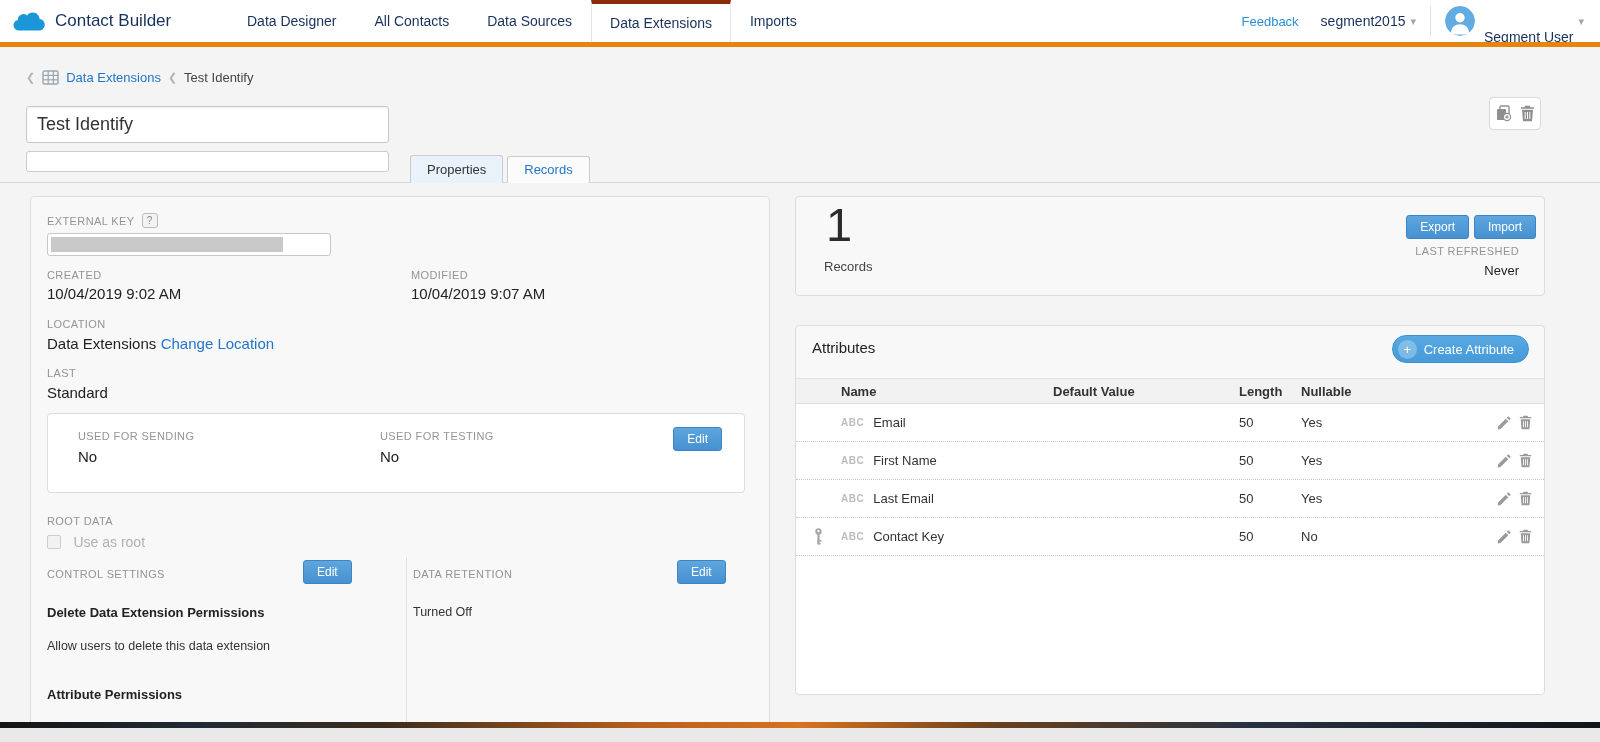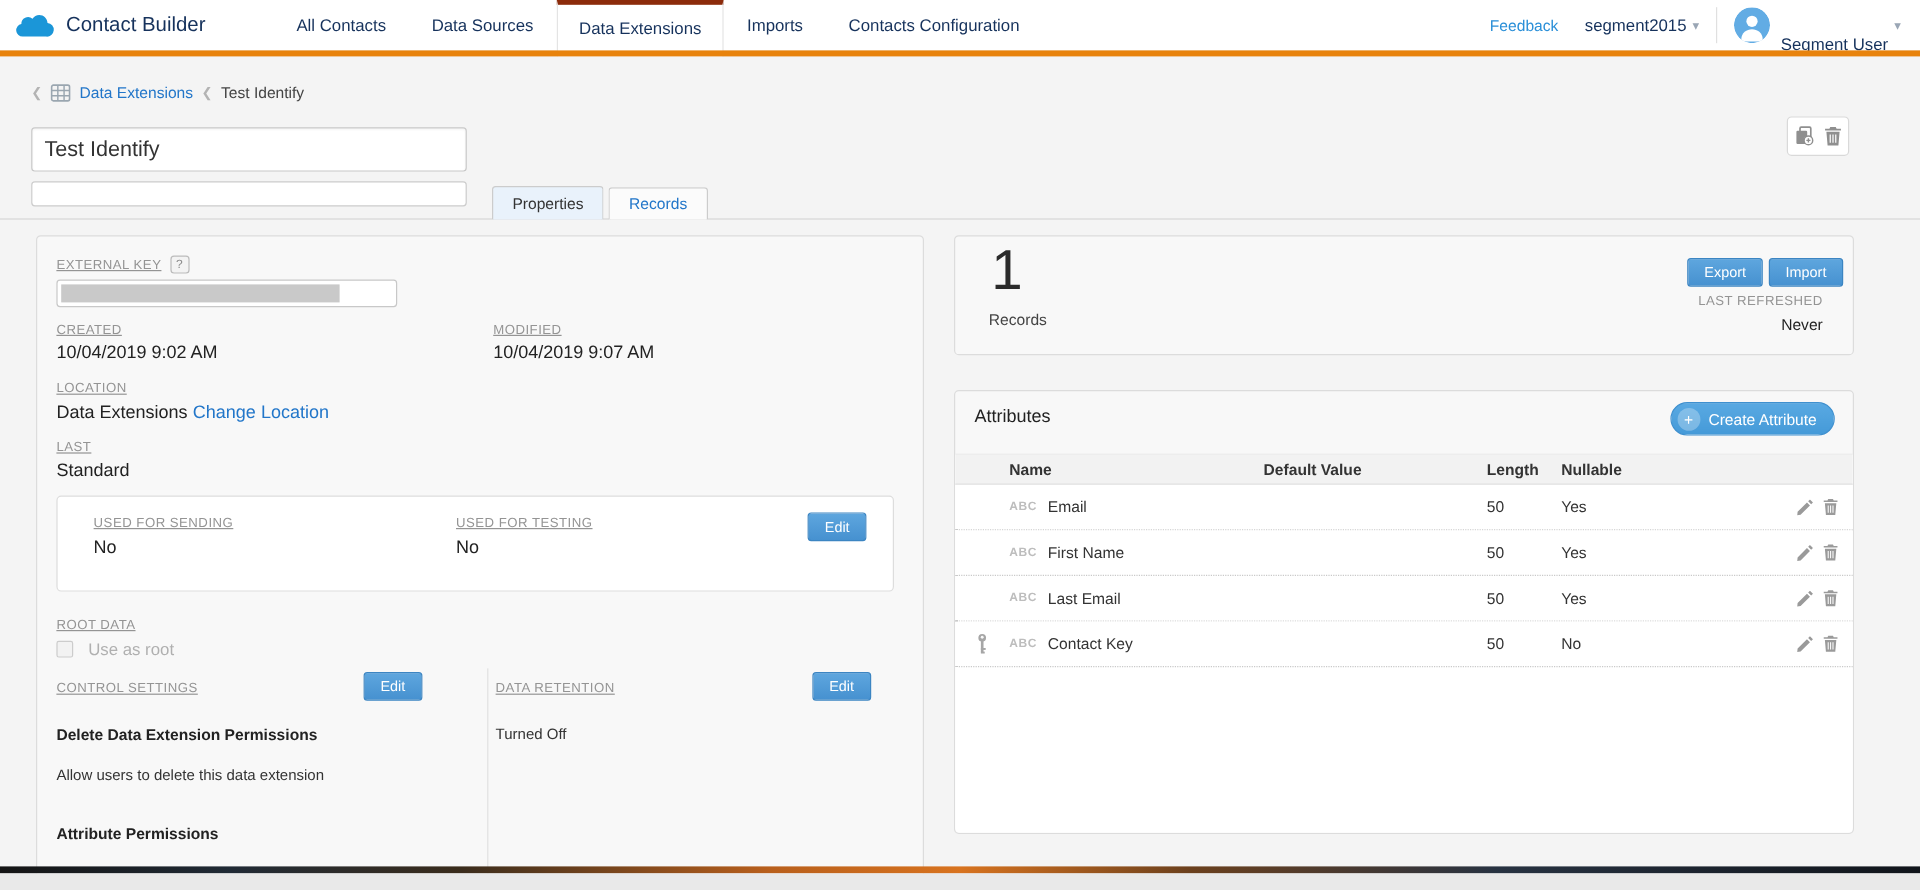--- a/index.html
+++ b/index.html
@@ -38,21 +38,21 @@
   .tab { height:27px; line-height:26px; padding:0 16px; font-size:13px; border:1px solid #ccc; border-bottom:none; border-radius:3px 3px 0 0; background:#fbfbfb; color:#2276c9; cursor:pointer; }
   .tab.active { height:28px; background:#e9f2fb; color:#333; line-height:27px; }
   .content-divider { position:absolute; top:182px; left:0; right:0; height:1px; background:#d6d6d6; z-index:1; }
 
   
   .panel { position:absolute; background:#f8f8f8; border:1px solid #dcdcdc; border-radius:4px; }
   .left-panel { left:30px; top:196px; width:740px; height:540px; }
   .records-panel { left:795px; top:196px; width:750px; height:100px; }
   .attr-panel { left:795px; top:325px; width:750px; height:370px; }
 
-  .microlabel { font-size:11px; color:#949494; letter-spacing:.4px;text-decoration:underline; }
+  .microlabel { font-size:11px; color:#949494; letter-spacing:.4px; }
   .value-lg { font-size:15px; color:#222; }
   .abs { position:absolute; }
 
   .ext-input { position:absolute; left:16px; top:36px; width:284px; height:23px; background:#fff; border:1px solid #c8c8c8; border-radius:3px; }
   .redact { position:absolute; left:3px; top:3px; width:232px; height:15px; background:#c9c9c9; }
   .help-box { display:inline-block; width:16px; height:15px; border:1px solid #bbb; border-radius:3px; background:#f3f3f3; color:#8a8a8a; font-size:10px; text-align:center; line-height:14px; margin-left:7px; cursor:pointer; }
 
   .link-blue { color:#2276c9; cursor:pointer; }
 
   .white-box { position:absolute; left:16px; top:216px; width:698px; height:80px; background:#fff; border:1px solid #ddd; border-radius:4px; }
@@ -95,25 +95,25 @@
 <div class="screen">
 
   <header class="topnav">
     <div class="brand">
       <svg width="34" height="24" viewBox="0 0 34 24">
         <path fill="#1b96d8" d="M27.6 10.1c-.2-3.6-3.2-6.5-6.9-6.5-2.3 0-4.4 1.2-5.6 3A5.6 5.6 0 0 0 5.8 11 5.3 5.3 0 0 0 7 21.5h19.6a5.7 5.7 0 0 0 1-11.4z"></path>
       </svg>
       <span class="brand-title">Contact Builder</span>
     </div>
     <nav class="nav-items">
+      <span class="nav-item">Data Designer</span>
       <span class="nav-item">All Contacts</span>
       <span class="nav-item">Data Sources</span>
       <span class="nav-item active">Data Extensions</span>
       <span class="nav-item">Imports</span>
-      <span class="nav-item">Contacts Configuration</span>
     </nav>
     <div class="nav-right">
       <span class="feedback-link">Feedback</span>
       <span class="account-name">segment2015</span>
       <span class="caret">▾</span>
       <span class="nav-divider"></span>
       <span class="avatar">
         <svg width="30" height="30" viewBox="0 0 32 32">
           <circle cx="16" cy="16" r="16" fill="#62ace4"></circle>
           <circle cx="16" cy="12.5" r="5" fill="#fff"></circle>

